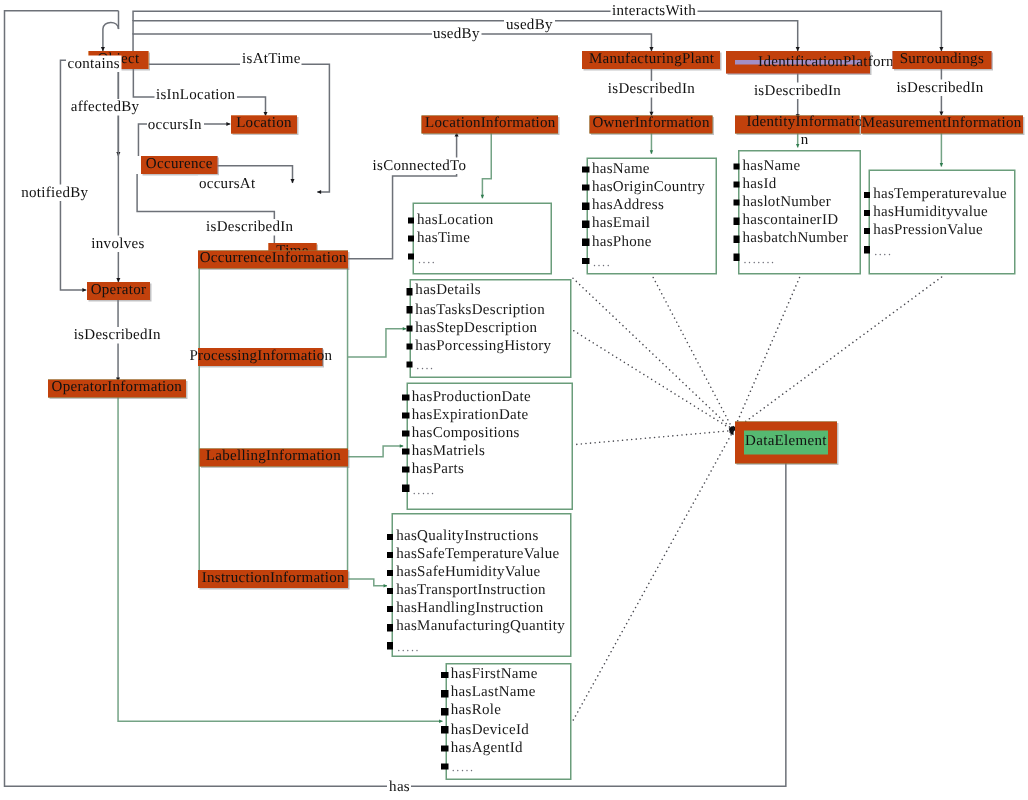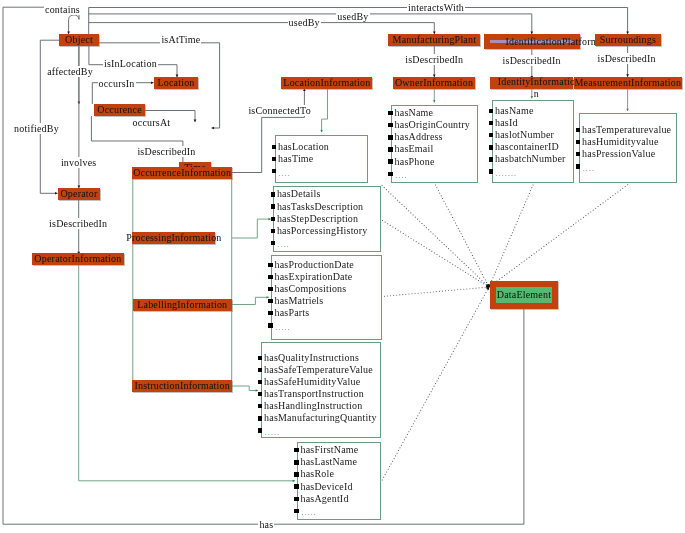--- a/index.html
+++ b/index.html
@@ -258,21 +258,21 @@
     </div>
 
   <div class="node node-overflow" style="left:489.9px;top:77.4px;width:82.8px;height:11.7px;background:#56b971;">
       <span>IdentityInformation</span>
     </div>
 
   <div class="node" style="left:573.5px;top:76.9px;width:108.6px;height:11.7px;background:#56b971;">
       <span>MeasurementInformation</span>
     </div>
 
-  <div class="edgelabel" style="left:44.0px;top:4px;text-align:center;">contains</div>
+  <div class="edgelabel" style="left:44.0px;top:37px;text-align:center;">contains</div>
   <div class="edgelabel" style="left:160.4px;top:34.4px;">isAtTime</div>
   <div class="edgelabel" style="left:103.0px;top:57.9px;">isInLocation</div>
   <div class="edgelabel" style="left:46.2px;top:66.3px;">affectedBy</div>
   <div class="edgelabel" style="left:97.5px;top:78.4px;">occursIn</div>
   <div class="edgelabel" style="left:131.6px;top:104.0px;margin-top:13px;">occursAt</div>
   <div class="edgelabel" style="left:13.1px;top:122.9px;">notifiedBy</div>
   <div class="edgelabel" style="left:59.9px;top:156.6px;">involves</div>
   <div class="edgelabel" style="left:136.4px;top:146.4px;">isDescribedIn</div>
   <div class="edgelabel" style="left:48.1px;top:217.9px;">isDescribedIn</div>
   <div class="edgelabel" style="left:247.4px;top:105.2px;">isConnectedTo</div>

